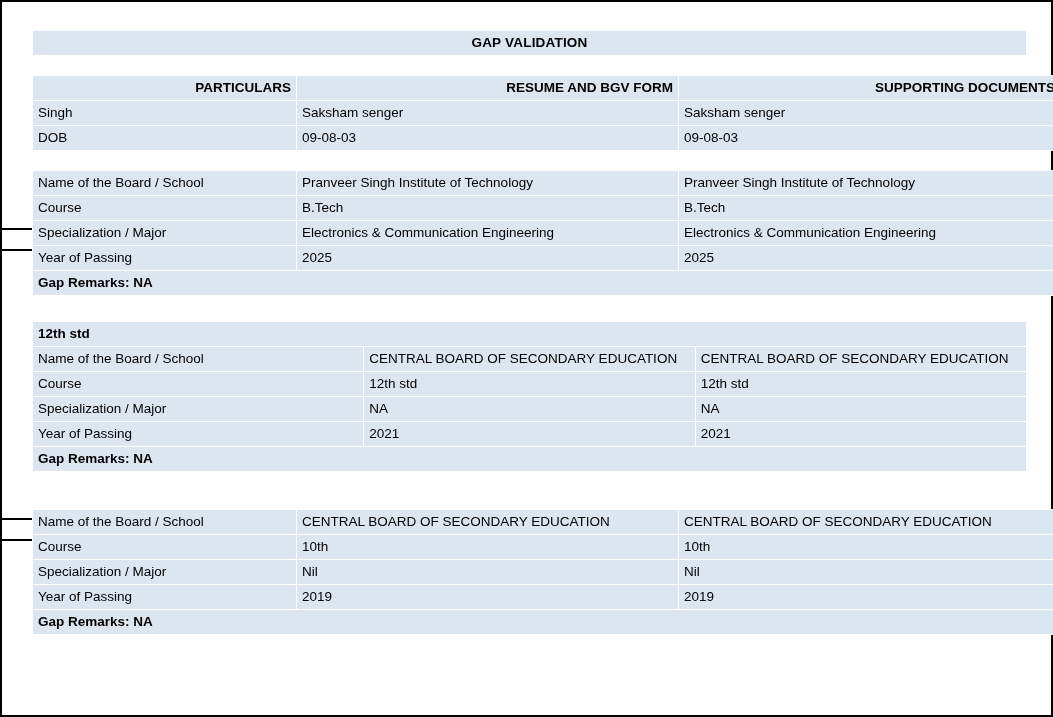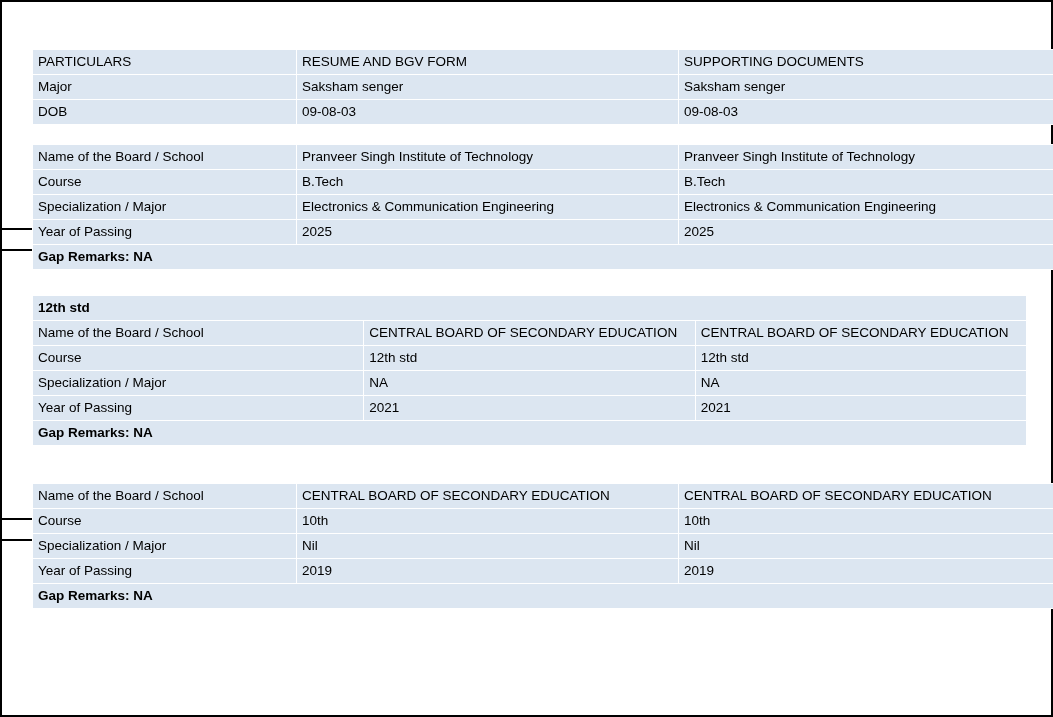--- a/index.html
+++ b/index.html
@@ -60,52 +60,59 @@
   .col1 { width: 253px; }
   .col2 { width: 371px; }
   .col3 { width: 371px; }
 
   .title-cell {
     text-align: center;
     font-weight: bold;
     font-size: 13.5px;
     letter-spacing: 0.2px;
   }
-  .hdr { font-weight: normal; }
+  .hdr { font-weight: bold; text-align: right; }
   .bold { font-weight: bold; }
 
   .spacer {
     height: 19px;
   }
   .spacer-lg { height: 25px; }
 </style>
 </head>
 <body>
 
 <div class="page">
 
   <div class="rule rule-a"></div>
   <div class="rule rule-b"></div>
   <div class="rule rule-c"></div>
   <div class="rule rule-d"></div>
 
   <div class="content">
 
+    <table class="tbl">
+      <tbody>
+          <tr>
+        <td class="title-cell" colspan="3">GAP VALIDATION</td>
+      </tr>
+    </tbody>
+      </table>
 
     <div class="spacer"></div>
 
     <table class="tbl">
       <tbody>
           <tr>
         <td class="col1 hdr">PARTICULARS</td>
         <td class="col2 hdr">RESUME AND BGV FORM</td>
         <td class="col3 hdr">SUPPORTING DOCUMENTS</td>
       </tr>
       <tr>
-        <td class="col1">Major</td>
+        <td class="col1">Singh</td>
         <td class="col2">Saksham senger</td>
         <td class="col3">Saksham senger</td>
       </tr>
       <tr>
         <td class="col1">DOB</td>
         <td class="col2">09-08-03</td>
         <td class="col3">09-08-03</td>
       </tr>
     </tbody>
       </table>

